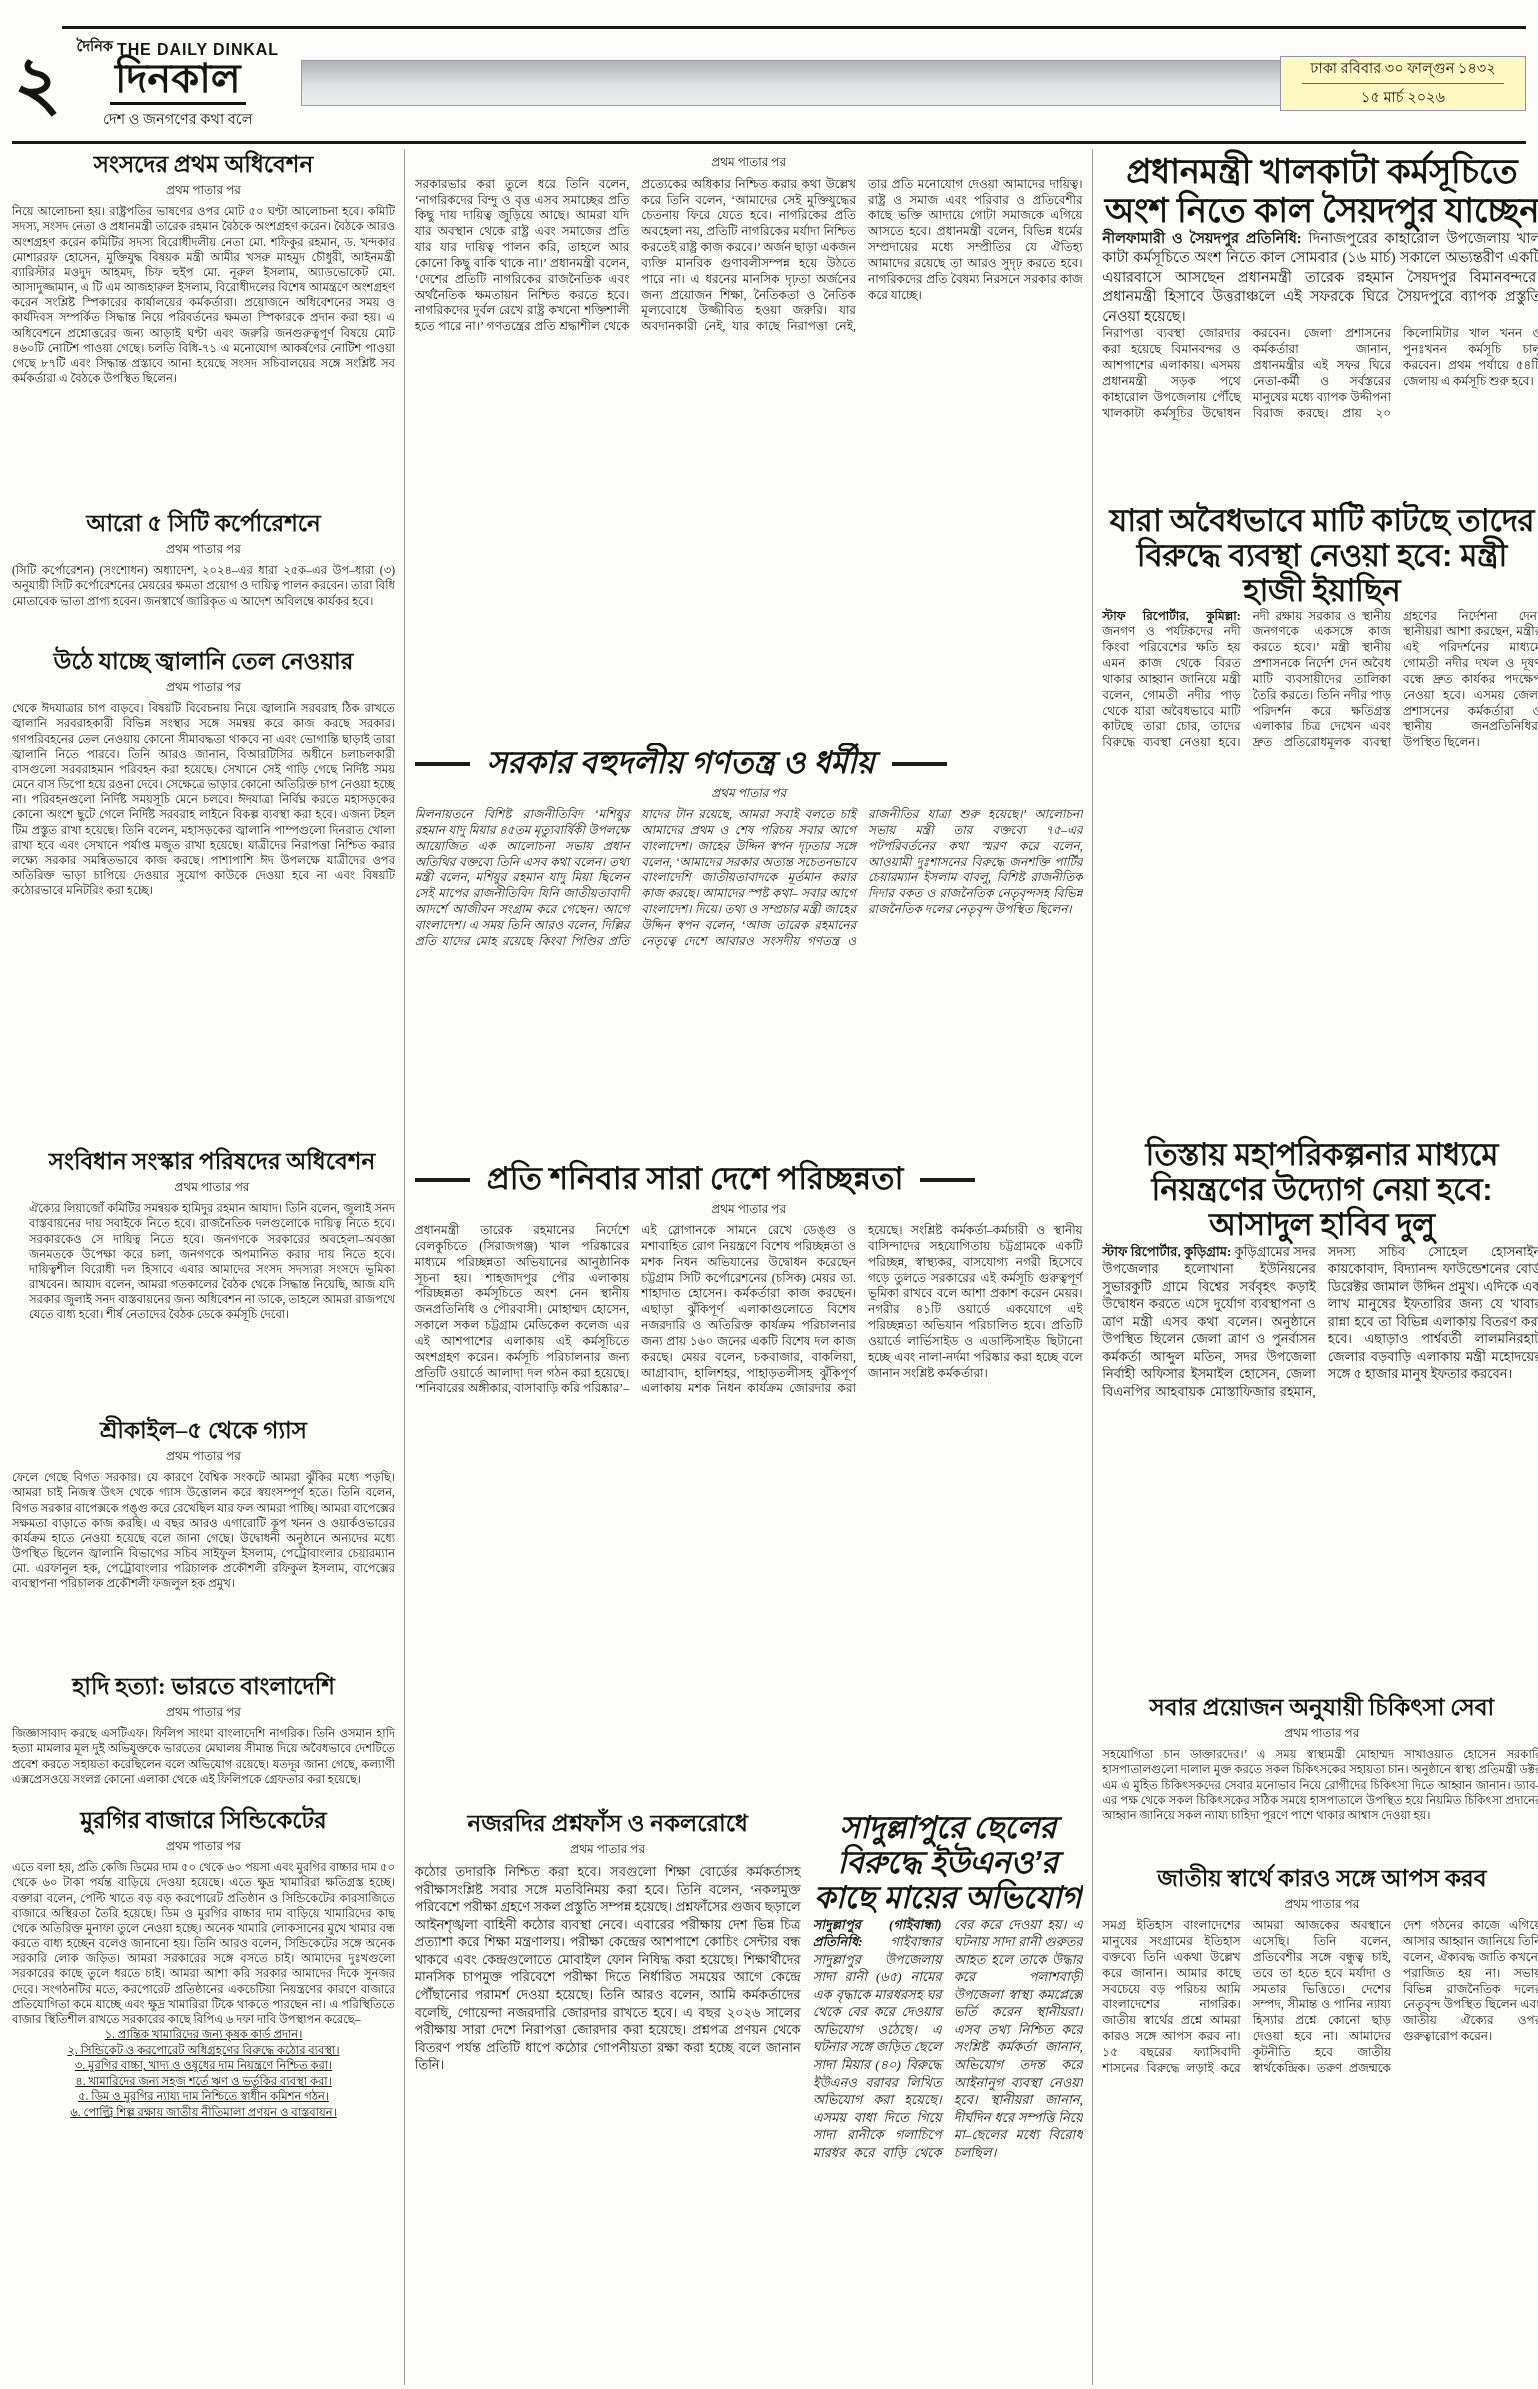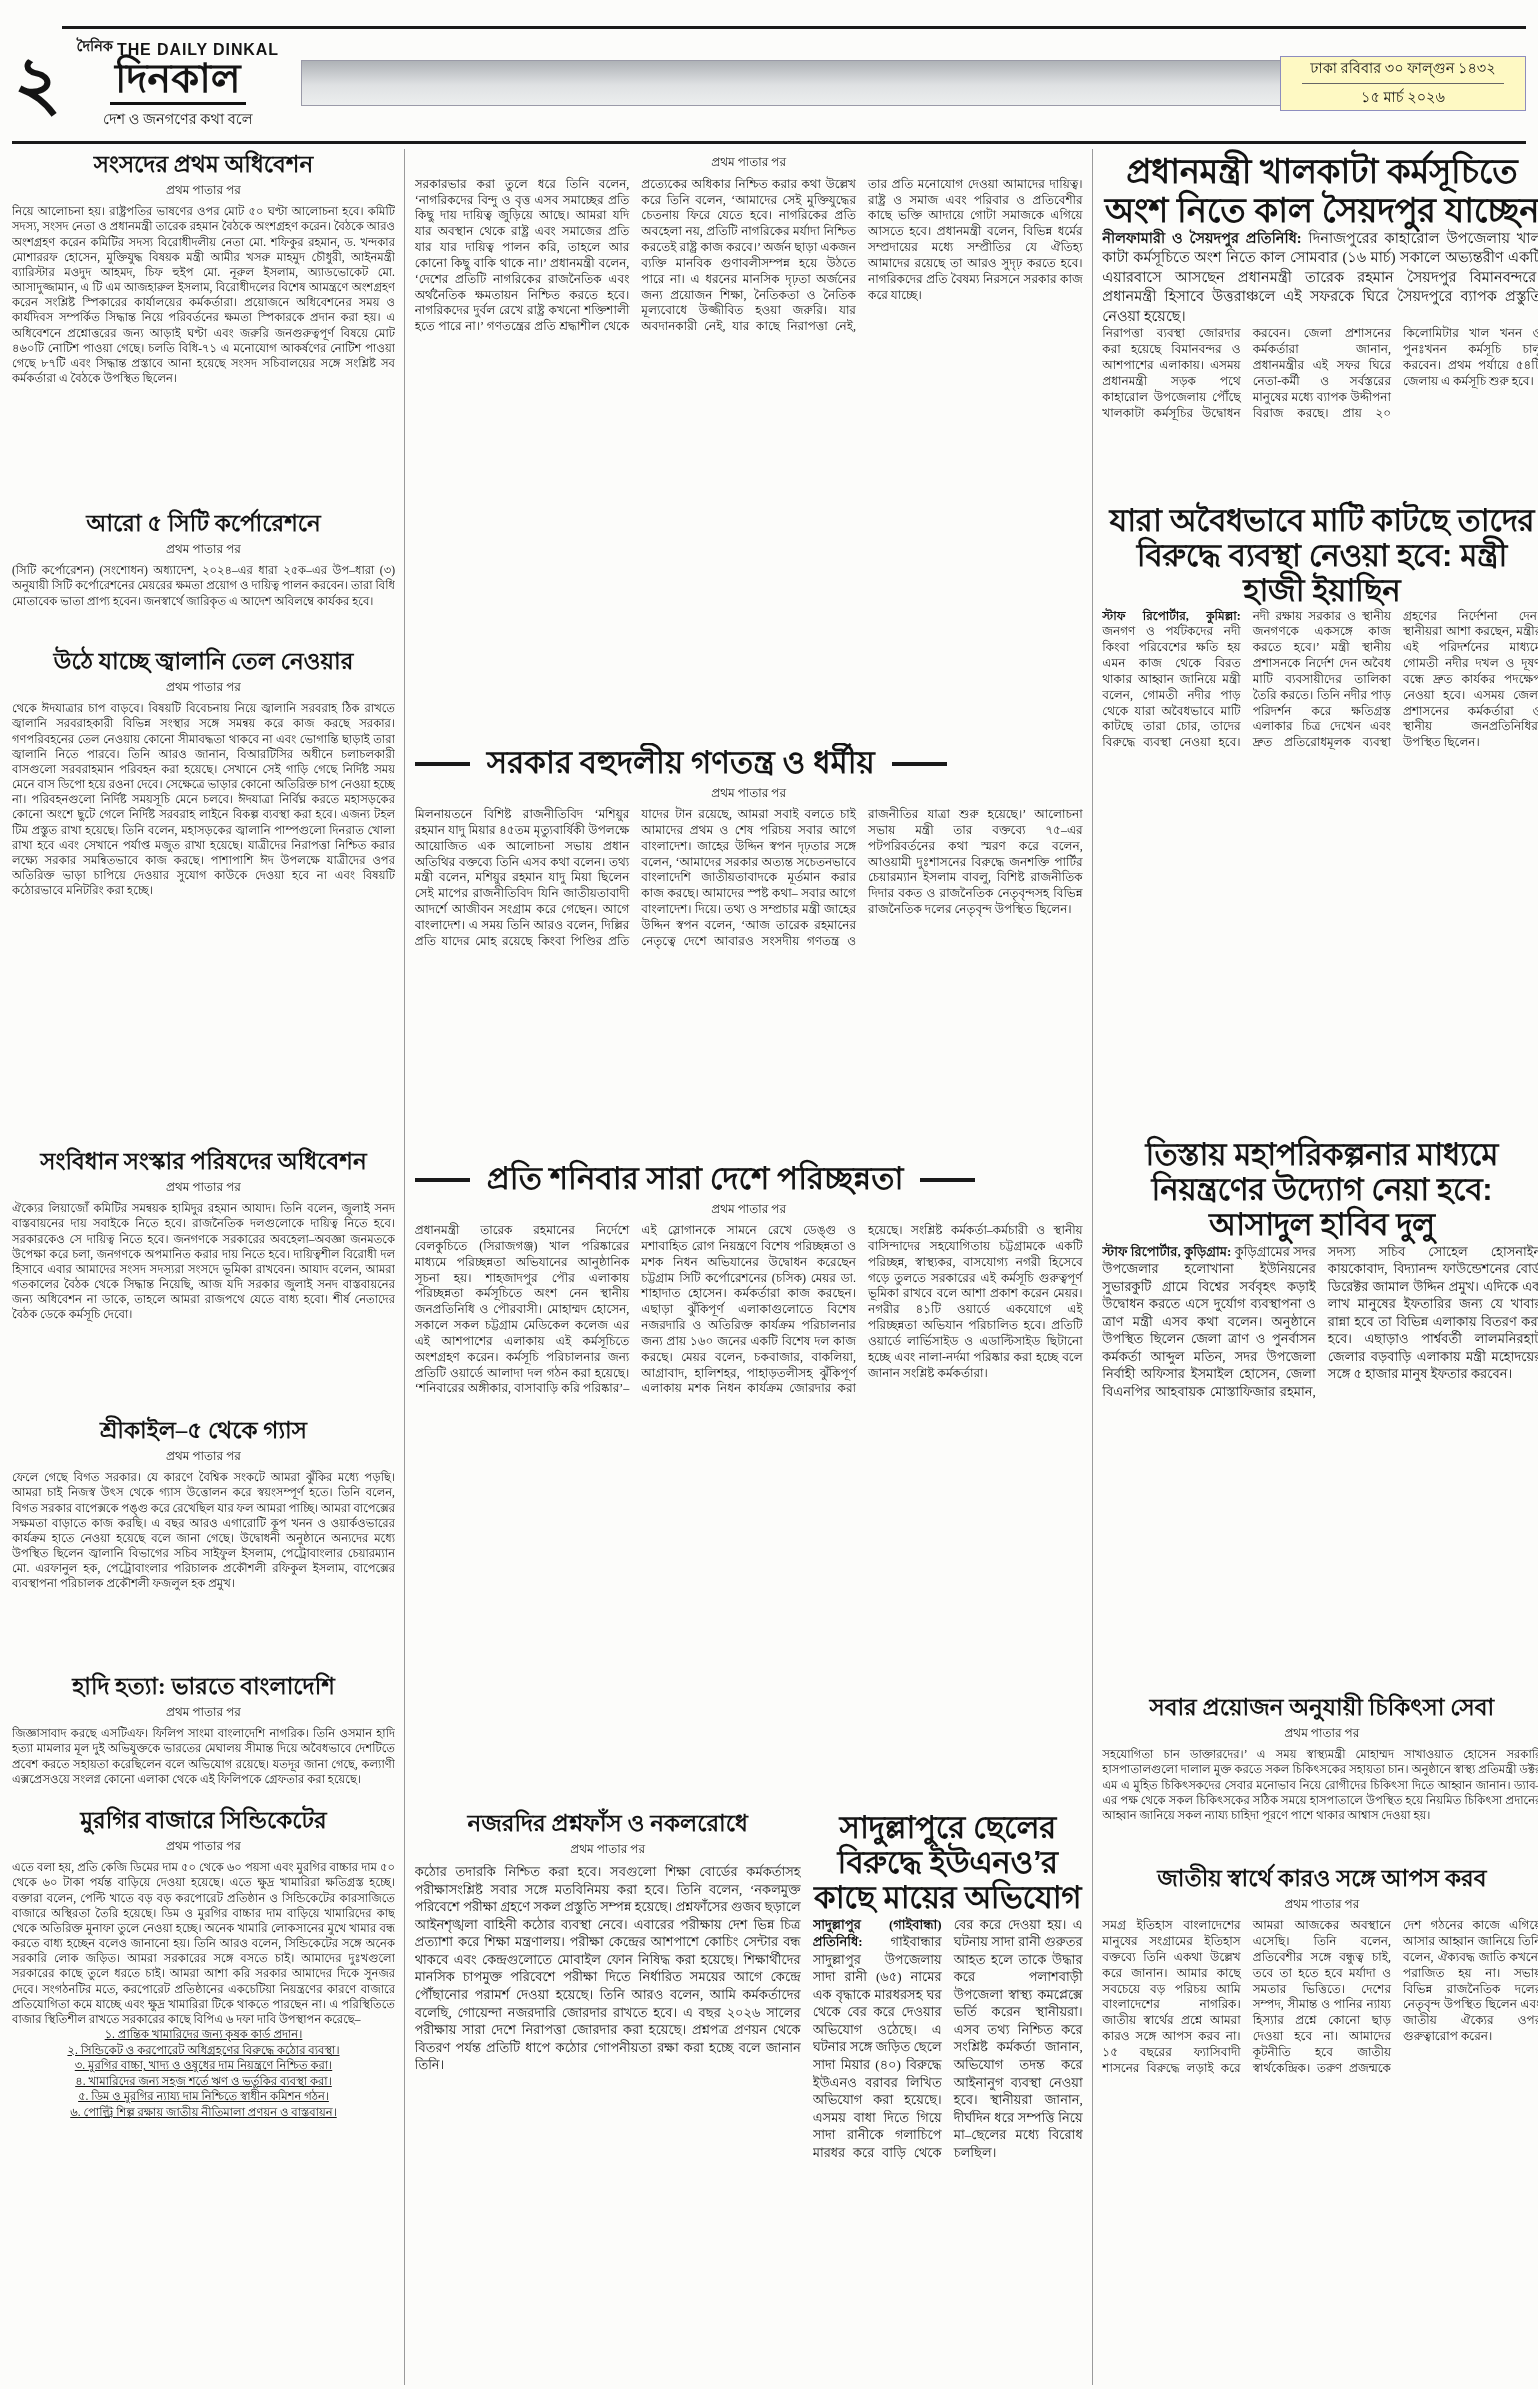--- a/index.html
+++ b/index.html
@@ -42,26 +42,26 @@
   .body{font-size:11.5px;line-height:1.32;text-align:justify;}
   .byline{font-weight:bold;}
   .cols-2{column-count:2;column-gap:12px;}
   .cols-3{column-count:3;column-gap:12px;}
   .lead{font-size:14.5px;line-height:1.35;}
   .list-item{font-size:11.5px;line-height:1.35;text-align:center;text-decoration:underline;}
   
   .col-left  article:nth-of-type(1){height:359px;}
   .col-left  article:nth-of-type(2){height:138px;}
   .col-left  article:nth-of-type(3){height:500px;}
-  .col-left  article:nth-of-type(4){height:269px;}
+  .col-left  article:nth-of-type(4){height:269px;margin-left:17px;}
   .col-left  article:nth-of-type(5){height:256px;}
   .col-left  article:nth-of-type(6){height:134px;}
   .col-left  article:nth-of-type(7){height:574px;}
   .col-mid   article:nth-of-type(1){height:594px;}
-  .col-mid   article:nth-of-type(2){height:416px;}
+  .col-mid   article:nth-of-type(2){height:416px;font-style:italic;}
   .col-mid   article:nth-of-type(3){height:649px;}
   .mid-bottom{display:grid;grid-template-columns:386px 270px;column-gap:12px;height:571px;}
   .mid-bottom article{height:100%;}
   .col-right article:nth-of-type(1){height:352px;}
   .col-right article:nth-of-type(2){height:634px;}
   .col-right article:nth-of-type(3){height:557px;}
   .col-right article:nth-of-type(4){height:171px;}
   .col-right article:nth-of-type(5){height:513px;}
   .mid-body{font-size:13px;line-height:1.35;}
   .right-small{font-size:12px;line-height:1.32;}

